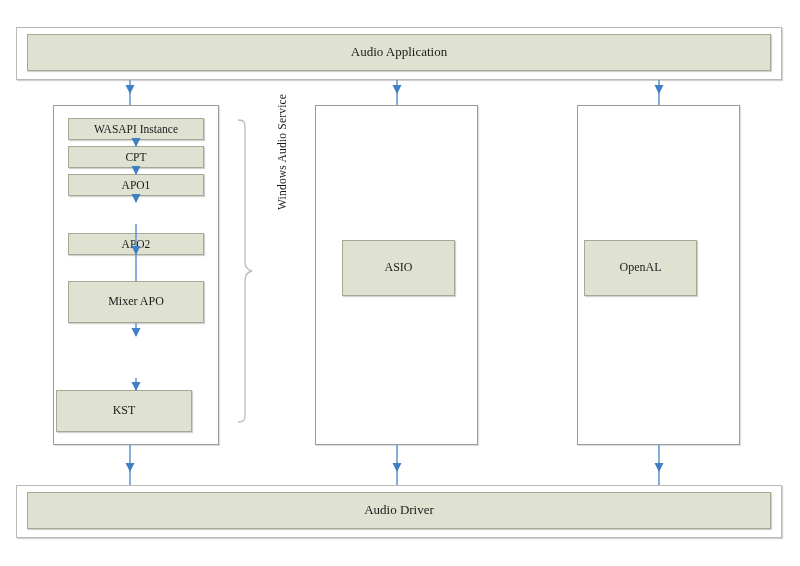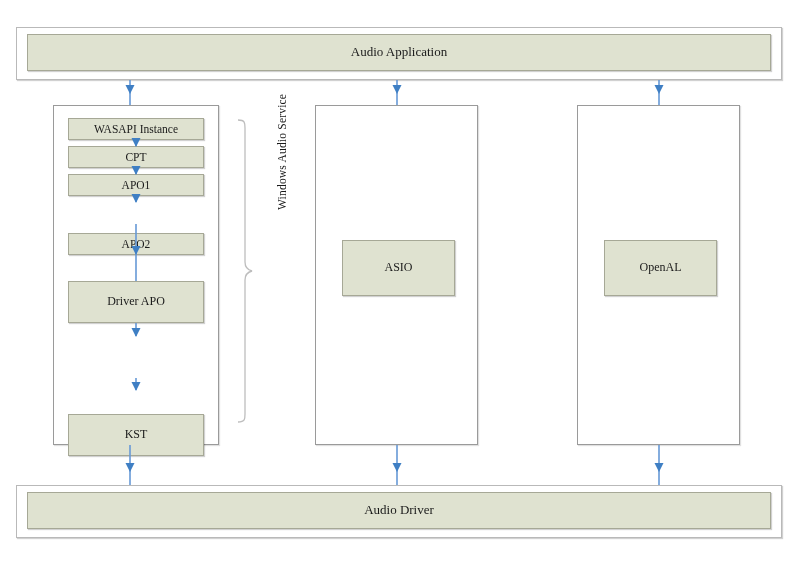--- a/index.html
+++ b/index.html
@@ -115,39 +115,39 @@
 
   <div class="node fillbox t11" style="left:68px; top:174px; width:136px; height:22px;justify-content:center;">
     <span>APO1</span>
   </div>
 
   <div class="node fillbox t11" style="left:68px; top:202px; width:136px; height:22px;margin-top:31px;">
     <span>APO2</span>
   </div>
 
   <div class="node fillbox t12" style="left:68px; top:281px; width:136px; height:42px;">
-    <span>Driver APO</span>
-  </div>
-
-
-  <div class="node fillbox t12" style="left:68px; top:390px; width:136px; height:42px;margin-top:24px;">
+    <span>Mixer APO</span>
+  </div>
+
+
+  <div class="node fillbox t12" style="left:56px; top:390px; width:136px; height:42px;">
     <span>KST</span>
   </div>
 
   <div class="vlabel" style="left:276px; top:210px;">
     <span>Windows Audio Service</span>
   </div>
 
   <div class="node frame" style="left:315px; top:105px; width:163px; height:340px;"></div>
   <div class="node fillbox t12" style="left:342px; top:240px; width:113px; height:56px;">
     <span>ASIO</span>
   </div>
 
   <div class="node frame" style="left:577px; top:105px; width:163px; height:340px;"></div>
-  <div class="node fillbox t12" style="left:604px; top:240px; width:113px; height:56px;">
+  <div class="node fillbox t12" style="left:584px; top:240px; width:113px; height:56px;">
     <span>OpenAL</span>
   </div>
 
   <div class="node band" style="left:16px; top:485px; width:766px; height:53px;"></div>
   <div class="node fillbox t13" style="left:27px; top:492px; width:744px; height:37px;">
     <span>Audio Driver</span>
   </div>
 
   <svg id="links" viewBox="0 0 800 566" width="800" height="566">
 

